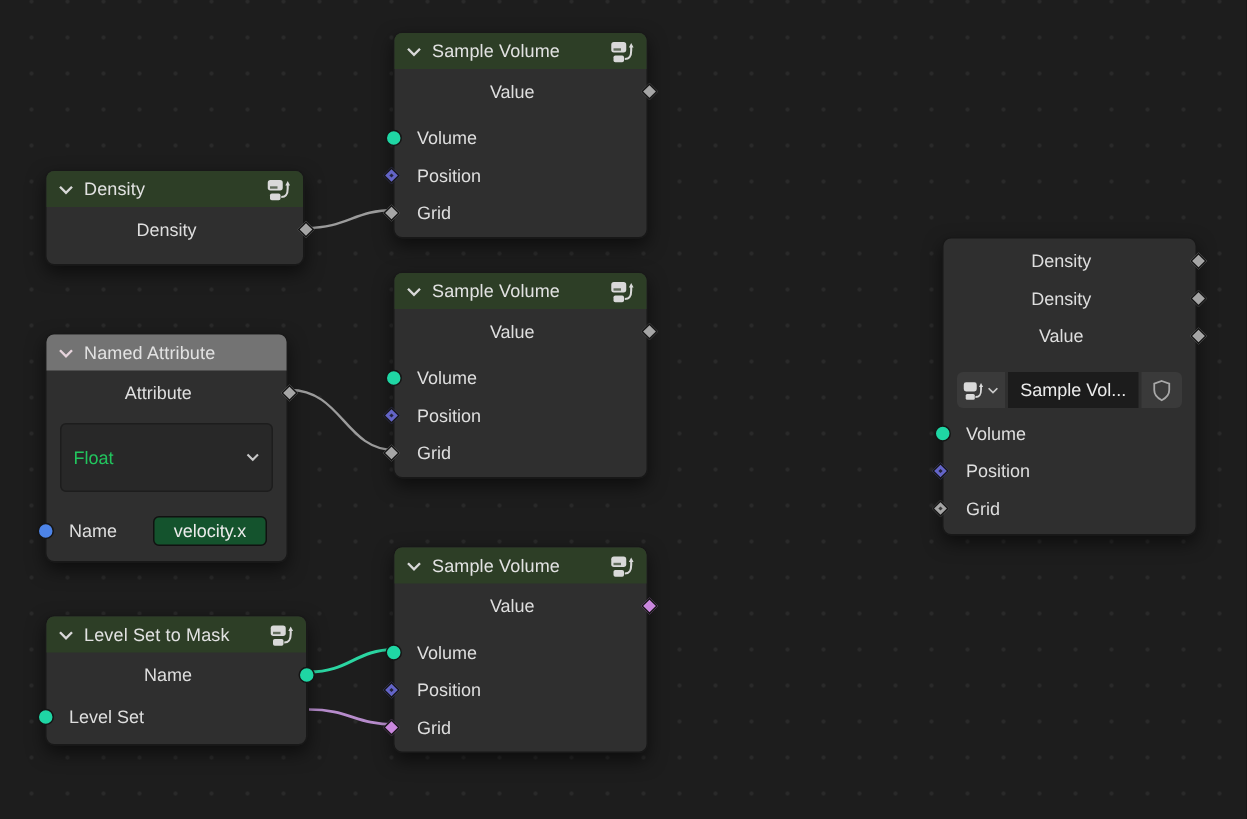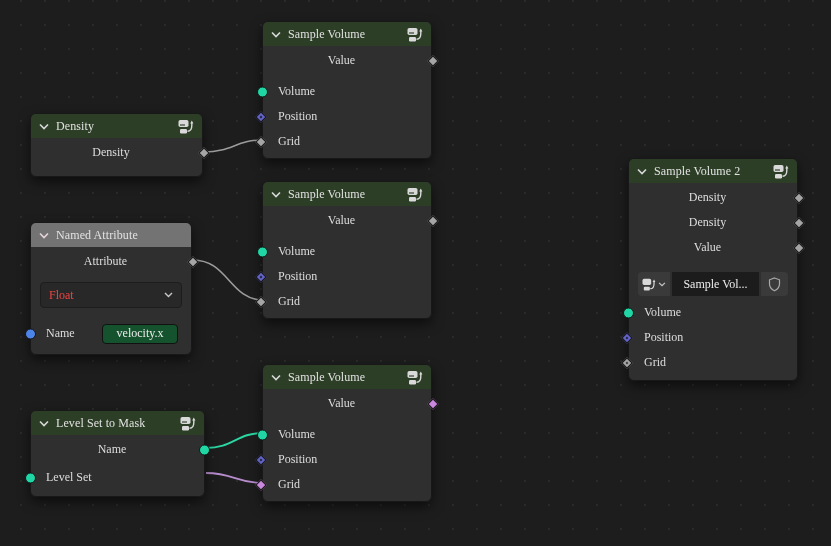--- a/index.html
+++ b/index.html
@@ -2,21 +2,21 @@
 <html><head>
 <meta charset="utf-8">
 <style>
   html,body { margin:0; padding:0; background:#141414; }
   .canvas {
     position:relative; width:831px; height:546px; overflow:hidden;
     background-color:#1d1d1d;
     background-image: radial-gradient(circle, #2a2a2a 1.2px, transparent 1.5px);
     background-size: 24px 24px;
     background-position: 9px 13px;
-    font-family:Liberation Serif, serif;
+    font-family:Liberation Sans, sans-serif;
     -webkit-font-smoothing: antialiased;
   }
   svg.wires { position:absolute; left:0; top:0; width:831px; height:546px; z-index:1; pointer-events:none; }
   svg.wires path { pointer-events:stroke; }
 
   .node {
     position:absolute; z-index:2;
     background: rgba(48,48,48,0.98);
     border:1px solid #181818; border-radius:6px;
     box-shadow: 0 5px 12px rgba(0,0,0,0.55);
@@ -46,21 +46,21 @@
   .diamond.dotted::after { content:""; position:absolute; inset:2px; background:#22223a; }
   .diamond.dotted.graydot::after { background:#3a3a3a; }
   .c-teal   { background:#1fd6a4; }
   .c-blue   { background:#6364c7; }
   .c-string { background:#4d84e8; }
   .c-gray   { background:#a5a5a5; }
   .c-purple { background:#ca87de; }
 
   .dropdown {
     margin:0 9px; height:20px; background:#282828; border:1px solid #1d1d1d;
-    border-radius:4px; display:flex; align-items:center; padding:2px 8px; color:#ef4444;
+    border-radius:4px; display:flex; align-items:center; padding:12px 8px; color:#22c55e;
   }
   .dropdown .dd-chev { margin-left:auto; display:flex; }
   .gap8  { height:8px; } .gap13 { height:13px; }
 
   .row.namerow { padding-left:15px; padding-right:13px; }
   .text-field {
     background:#14532d; border:1px solid #111; border-radius:4px; height:20px;
     display:flex; align-items:center; justify-content:center;
     color:#ececec; width:76px; margin-left:auto; box-sizing:border-box;
   }
@@ -291,37 +291,20 @@
       </div>
       <div class="spacer3"></div>
       <div class="row in">
         <span class="sock left circle c-teal"></span>
         <span>Level Set</span>
       </div>
     </div>
   </div>
 
   <div class="node" style="left:628px; top:158px; width:170px;">
-    <div class="node-header hdr-green">
-      <span class="hicon">
-        <svg width="10" height="7" viewBox="0 0 10 7">
-            <path d="M1 1.5 L5 5.5 L9 1.5" stroke="#d8d8d8" stroke-width="1.6" fill="none"></path>
-          </svg>
-      </span>
-      <span class="node-title">Sample Volume 2</span>
-      <span class="hicon">
-        <svg width="16" height="15" viewBox="0 0 16 15">
-            <rect x="0.5" y="1" width="10" height="7" rx="1.8" fill="#d9d9d9"></rect>
-            <rect x="2" y="5.2" width="5" height="1.6" fill="#2d3e26" opacity="0.7"></rect>
-            <rect x="2" y="10" width="7" height="4.5" rx="1.2" fill="#d9d9d9"></rect>
-            <path d="M9.5 12.3 C13.2 12.3 13.8 10 13.8 6.5 L13.8 3.6" fill="none" stroke="#d9d9d9" stroke-width="1.4"></path>
-            <path d="M15.4 4.6 L13.8 1.6 L12.2 4.6 Z" fill="#d9d9d9"></path>
-          </svg>
-      </span>
-    </div>
     <div class="body" style="padding-bottom:5px;">
       <div class="row out">
         <span>Density</span>
         <span class="sock right diamond c-gray"></span>
       </div>
       <div class="row out">
         <span>Density</span>
         <span class="sock right diamond c-gray"></span>
       </div>
       <div class="row out">

